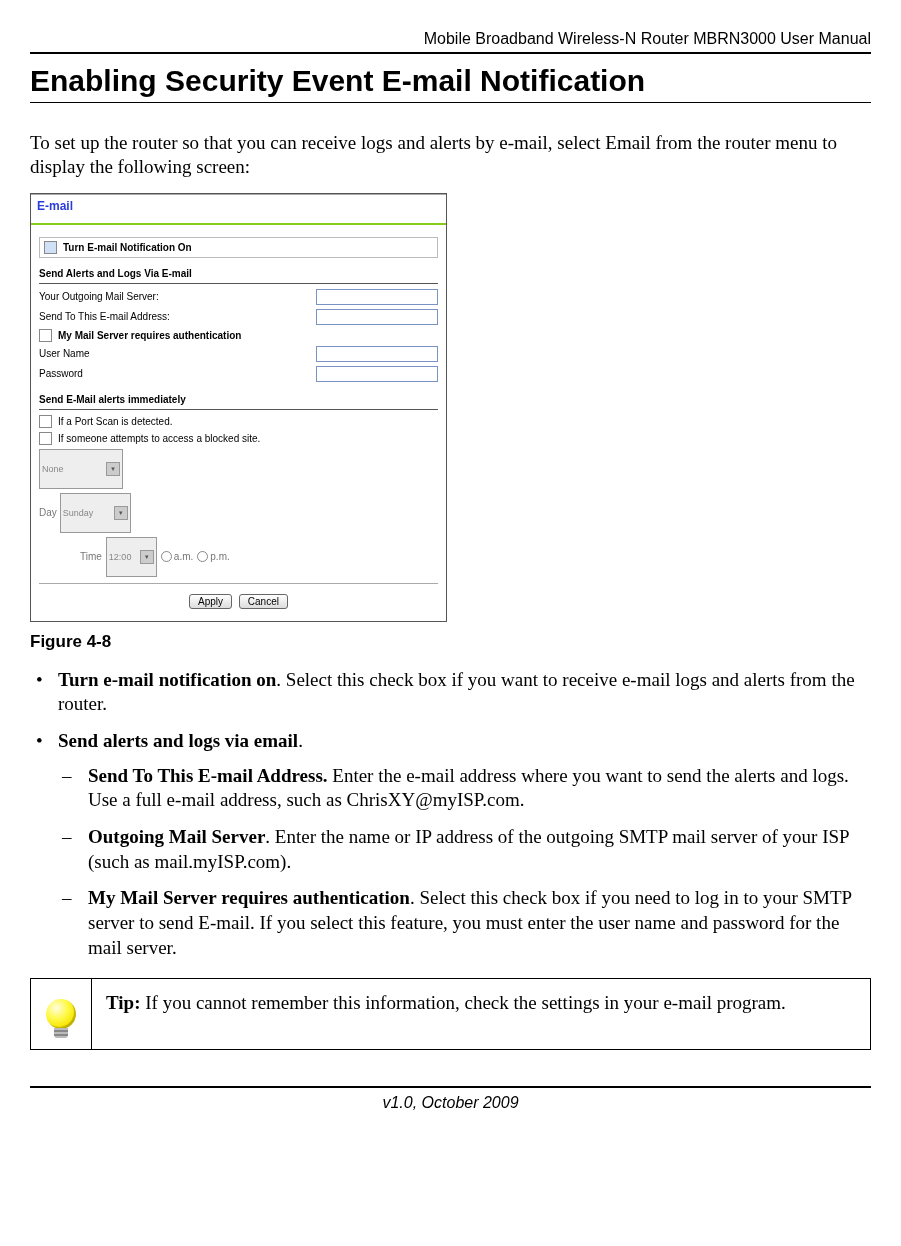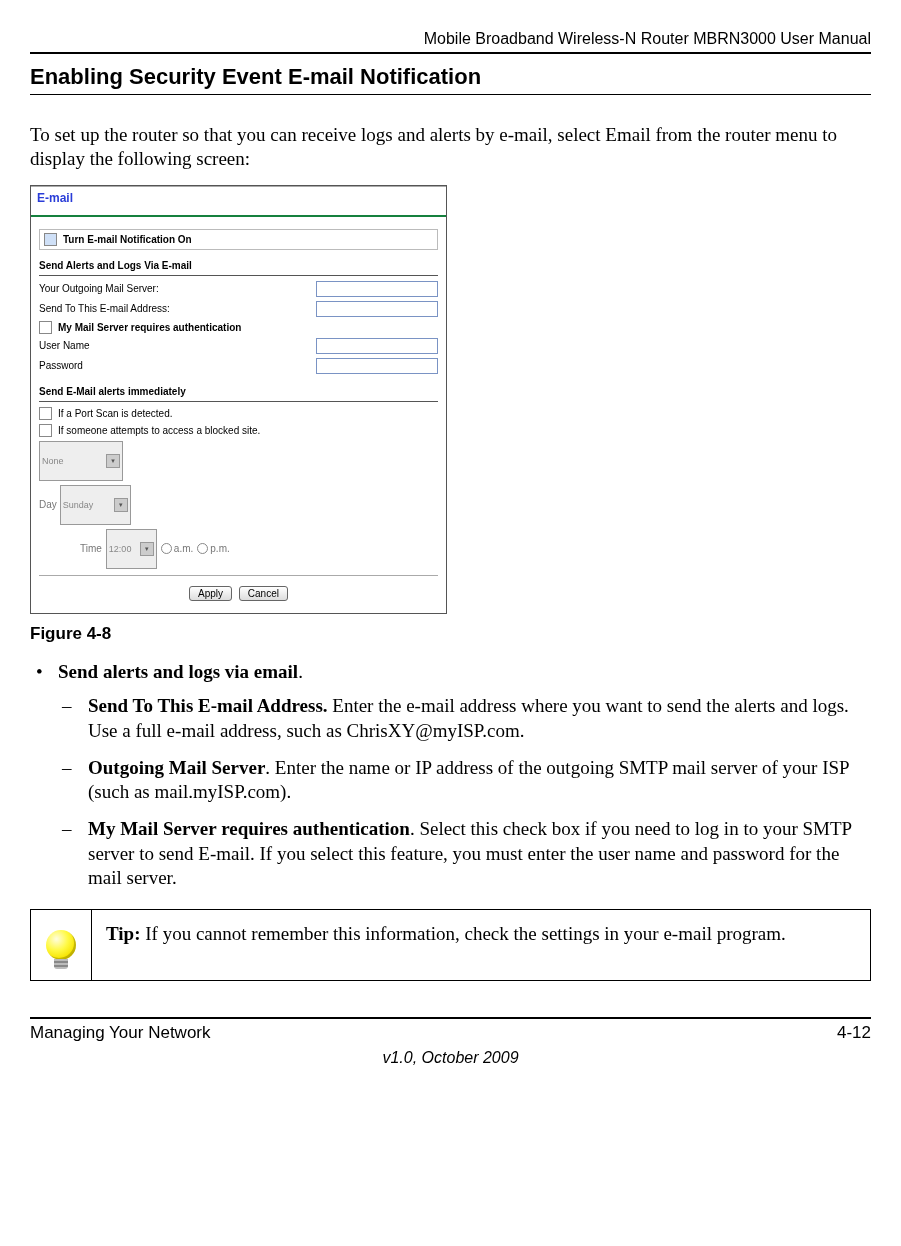--- a/index.html
+++ b/index.html
@@ -18,21 +18,21 @@
     margin-bottom: 4px;
   }
   .hr-top {
     border: none;
     border-top: 2px solid #000;
     margin: 0 0 8px 0;
   }
   h1.section-heading {
     font-family: Arial, Helvetica, sans-serif;
     font-weight: bold;
-    font-size: 22px;
+    font-size: 30px;
     margin: 10px 0 4px 0;
   }
   .hr-under-heading {
     border: none;
     border-top: 1.5px solid #000;
     margin: 0 0 28px 0;
   }
   p.intro {
     font-size: 19px;
     line-height: 1.25;
@@ -45,21 +45,21 @@
     font-family: Arial, Helvetica, sans-serif;
     font-size: 10px;
     color: #000;
   }
   .ss-title {
     background: #fff;
     color: #2a3dd8;
     font-weight: bold;
     font-size: 12px;
     padding: 4px 6px 10px 6px;
-    border-bottom: 2px solid #15803d;
+    border-bottom: 2px solid #84cc16;
     border-top: 1px solid #aaa;
   }
   .ss-body { padding: 6px 8px; }
   .ss-row {
     display: flex;
     align-items: center;
     padding: 2px 0;
   }
   .ss-check {
     width: 11px; height: 11px;
@@ -305,38 +305,37 @@
       <span class="ss-btn">Apply</span>
       <span class="ss-btn">Cancel</span>
     </div>
   </div>
 </div>
 
 <div class="figure-caption">Figure 4-8</div>
 
 <ul class="top-list">
   <li>
+    <span class="bold">Turn e-mail notification on</span><span>. Select this check box if you want to receive e-mail logs and alerts from the router.</span>
+  </li>
+  <li>
     <span class="bold">Send alerts and logs via email</span><span>.</span>
     <ul class="sub-list">
       <li><span class="bold">Send To This E-mail Address.</span><span> Enter the e-mail address where you want to send the alerts and logs. Use a full e-mail address, such as ChrisXY@myISP.com.</span></li>
       <li><span class="bold">Outgoing Mail Server</span><span>. Enter the name or IP address of the outgoing SMTP mail server of your ISP (such as mail.myISP.com).</span></li>
       <li><span class="bold">My Mail Server requires authentication</span><span>. Select this check box if you need to log in to your SMTP server to send E-mail. If you select this feature, you must enter the user name and password for the mail server.</span></li>
     </ul>
   </li>
 </ul>
 
 <div class="tip-box">
   <div class="tip-icon">
       <div class="bulb"></div>
     </div>
   <div class="tip-text">
     <span class="bold">Tip:</span><span> If you cannot remember this information, check the settings in your e-mail program.</span>
   </div>
 </div>
 
 <div class="footer">
   <hr class="footer-hr">
-  <div class="footer-row">
-    <span>Managing Your Network</span>
-    <span>4-12</span>
-  </div>
   <div class="footer-version">v1.0, October 2009</div>
 </div>
 
 </body></html>

